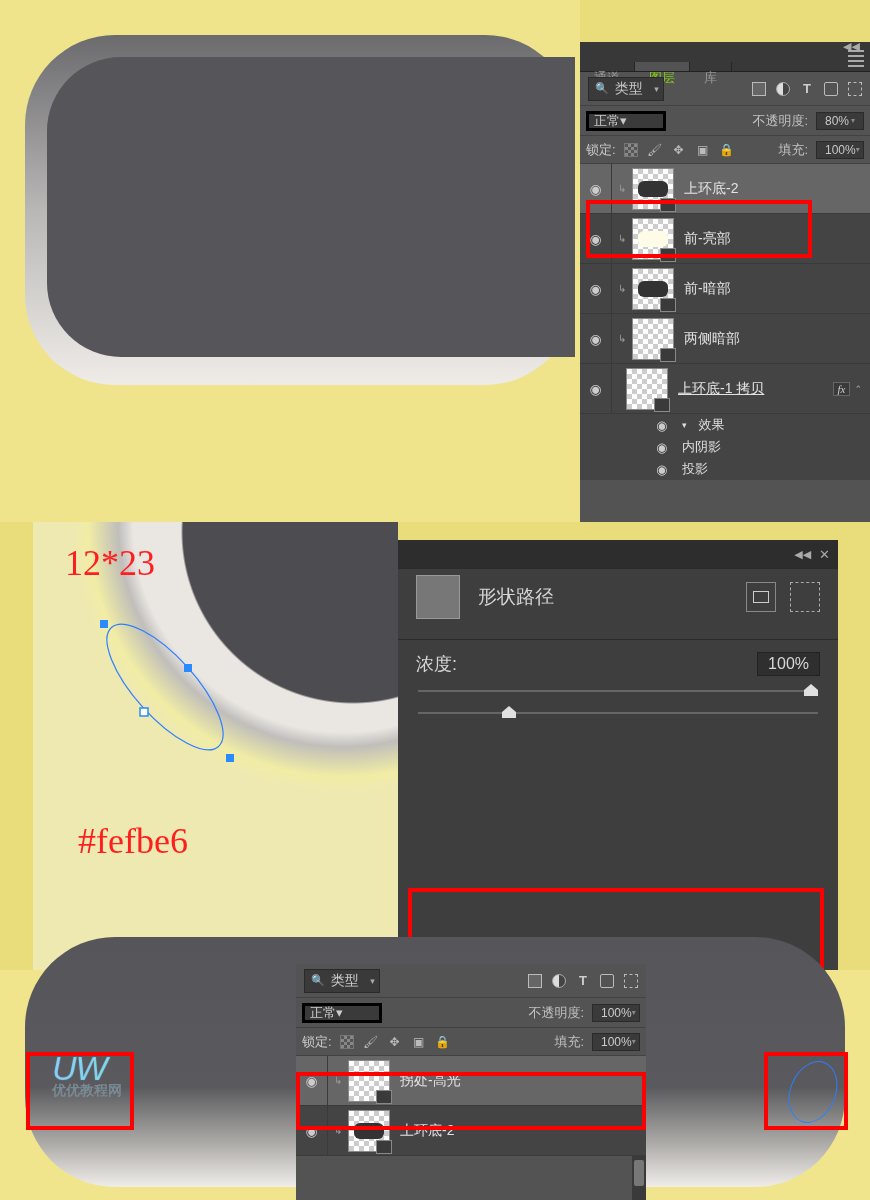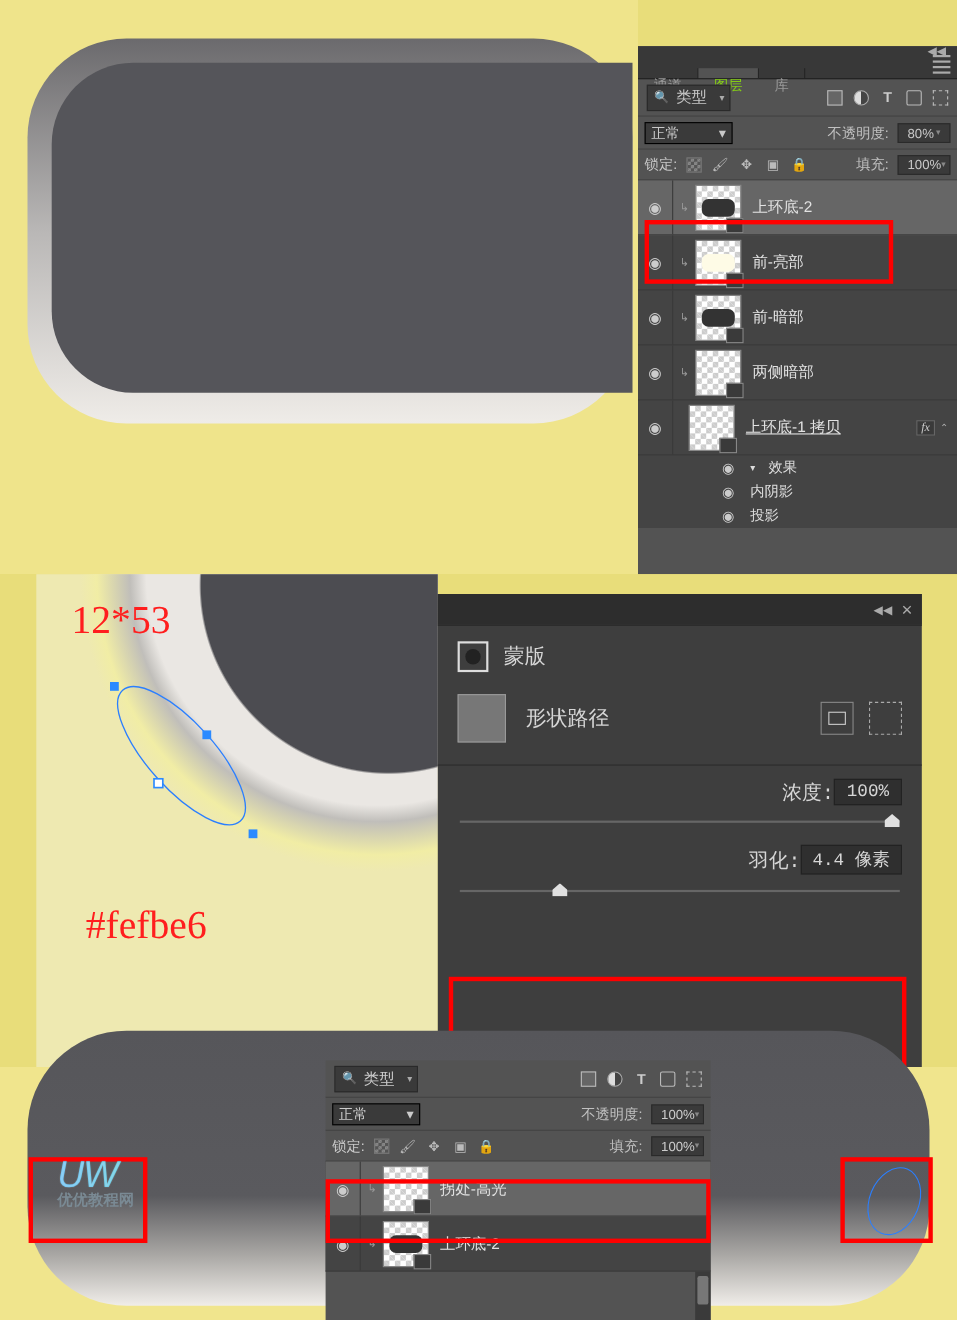--- a/index.html
+++ b/index.html
@@ -25,21 +25,21 @@
 .search-type .chev { position: absolute; right: 4px; font-size: 9px; color: #aaa; }
 .filter-icons { display: flex; gap: 10px; margin-left: auto; }
 .filter-icons span { width: 14px; height: 14px; display: flex; align-items: center; justify-content: center; color: #ccc; cursor: pointer; }
 .fi-img { border: 1px solid #bbb; background: #666; }
 .fi-adj { border-radius: 50%; background: linear-gradient(90deg,#ddd 50%,#444 50%); border: 1px solid #aaa; }
 .fi-text { font-weight: bold; font-size: 13px; }
 .fi-shape { border: 1.5px solid #bbb; border-radius: 2px; }
 .fi-smart { border: 1px dashed #bbb; }
 
 .blend-row { height: 30px; display: flex; align-items: center; padding: 0 6px; gap: 8px; border-bottom: 1px solid #424242; font-size: 13px; }
-.blend-select { width: 80px; height: 20px; background: #3a3a3a; border: 1px solid #000000; display: flex; align-items: center; justify-content: space-between; padding: 0 5px; cursor: pointer; }
+.blend-select { width: 80px; height: 20px; background: #3a3a3a; border: 3px solid #000000; display: flex; align-items: center; padding: 0 5px; cursor: pointer; }
 .opacity-label { margin-left: auto; color: #c0c0c0; }
 .value-box { width: 48px; height: 18px; background: #3a3a3a; border: 1px solid #2a2a2a; font-size: 12px; padding: 0 8px; display: flex; align-items: center; }
 .value-box .chev { margin-left: auto; font-size: 8px; color: #888; }
 
 .lock-row { height: 28px; display: flex; align-items: center; padding: 0 6px; gap: 8px; font-size: 13px; border-bottom: 1px solid #424242; }
 .lock-icons { display: flex; gap: 10px; }
 .lock-icons span { width: 14px; height: 14px; display: flex; align-items: center; justify-content: center; font-size: 12px; color: #bbb; cursor: pointer; }
 .li-trans { background-image: linear-gradient(45deg,#888 25%,transparent 25%,transparent 75%,#888 75%),linear-gradient(45deg,#888 25%,#555 25%,#555 75%,#888 75%); background-size: 6px 6px; background-position: 0 0, 3px 3px; border: 1px solid #777; }
 .lock-label2 { margin-left: auto; color: #c0c0c0; }
 
@@ -94,21 +94,21 @@
 .mask-title { font-size: 19px; }
 .pathrow { display: flex; align-items: center; gap: 18px; padding: 6px 18px 20px; }
 .path-thumb { width: 44px; height: 44px; background: #777; border: 1px solid #999; }
 .path-label { font-size: 19px; }
 .path-icons { margin-left: auto; display: flex; gap: 14px; }
 .pi { width: 30px; height: 30px; border: 1px solid #888; display: flex; align-items: center; justify-content: center; cursor: pointer; }
 .pi1::after { content: ""; width: 14px; height: 10px; border: 1.5px solid #ccc; position: relative; }
 .pi2 { border: 1.5px dashed #aaa; }
 
 .slider-block { padding: 12px 18px 8px; }
-.slider-head { display: flex; justify-content: flex-end; align-items: center; font-size: 18px; margin-bottom: 14px; font-family: Liberation Mono, monospace; }
+.slider-head { display: flex; justify-content: space-between; align-items: center; font-size: 18px; margin-bottom: 14px; }
 .slider-val { background: #2f2f2f; border: 1px solid #222; padding: 2px 10px; font-size: 16px; min-width: 62px; text-align: center; position: relative; }
 .slider-val.box2 { min-width: 88px; }
 .slider-track { height: 2px; background: #666; position: relative; margin: 0 2px; }
 .slider-thumb { position: absolute; top: -6px; width: 14px; height: 12px; background: #e0e0e0; left: 0;
   clip-path: polygon(50% 0, 100% 50%, 100% 100%, 0 100%, 0 50%); }
 
 
 .section3 { position: absolute; top: 970px; left: 0; width: 870px; height: 230px; }
 .canvas3 { position: absolute; inset: 0; background: #f0e58d; }
 .shape3 { position: absolute; left: 25px; top: -33px; width: 820px; height: 250px;
@@ -254,65 +254,57 @@
           </div>
       </div>
     </div>
     <div class="red-box" style="left:6px; top:158px; width:226px; height:58px;"></div>
   </div>
 </div>
 
 <div class="section2">
   <div class="canvas2-bg"></div>
   <div class="canvas2-corner"></div>
-  <div class="anno-dims">12*53</div>
+  <div class="anno-dims">12*23</div>
   <div class="anno-hex">#fefbe6</div>
   <div class="vector-ellipse">
     <svg width="170" height="190">
       <ellipse cx="85" cy="85" rx="80" ry="30" fill="none" stroke="#2b7fff" stroke-width="1.2" transform="rotate(48 85 85)"></ellipse>
       <rect x="20" y="18" width="8" height="8" class="anchor"></rect>
       <rect x="146" y="152" width="8" height="8" class="anchor"></rect>
       <rect x="104" y="62" width="8" height="8" class="anchor"></rect>
       <rect x="60" y="106" width="8" height="8" class="anchor-o"></rect>
     </svg>
   </div>
 
   <div class="panel2">
     <div class="panel2-head">
       <span class="collapse2">◀◀</span>
       <span class="closebtn">✕</span>
     </div>
     <div class="sep"></div>
-    <div class="mask-row">
-      <div class="mask-icon"></div>
-      <span class="mask-title">蒙版</span>
-    </div>
     <div class="pathrow">
       <div class="path-thumb"></div>
       <span class="path-label">形状路径</span>
       <div class="path-icons">
         <div class="pi pi1"></div>
         <div class="pi pi2"></div>
       </div>
     </div>
     <div class="sep"></div>
     <div class="slider-block">
       <div class="slider-head">
         <span>浓度:</span>
         <span class="slider-val">100%</span>
       </div>
       <div class="slider-track">
         <div class="slider-thumb" style="left: calc(100% - 14px);"></div>
       </div>
     </div>
     <div class="slider-block">
-      <div class="slider-head">
-        <span>羽化:</span>
-        <span class="slider-val box2">4.4 像素</span>
-      </div>
       <div class="slider-track">
         <div class="slider-thumb" style="left: 21%;"></div>
       </div>
     </div>
     <div class="red-box" style="left:10px; top:348px; width:416px; height:102px;"></div>
   </div>
 </div>
 
 <div class="section3">
   <div class="canvas3">

